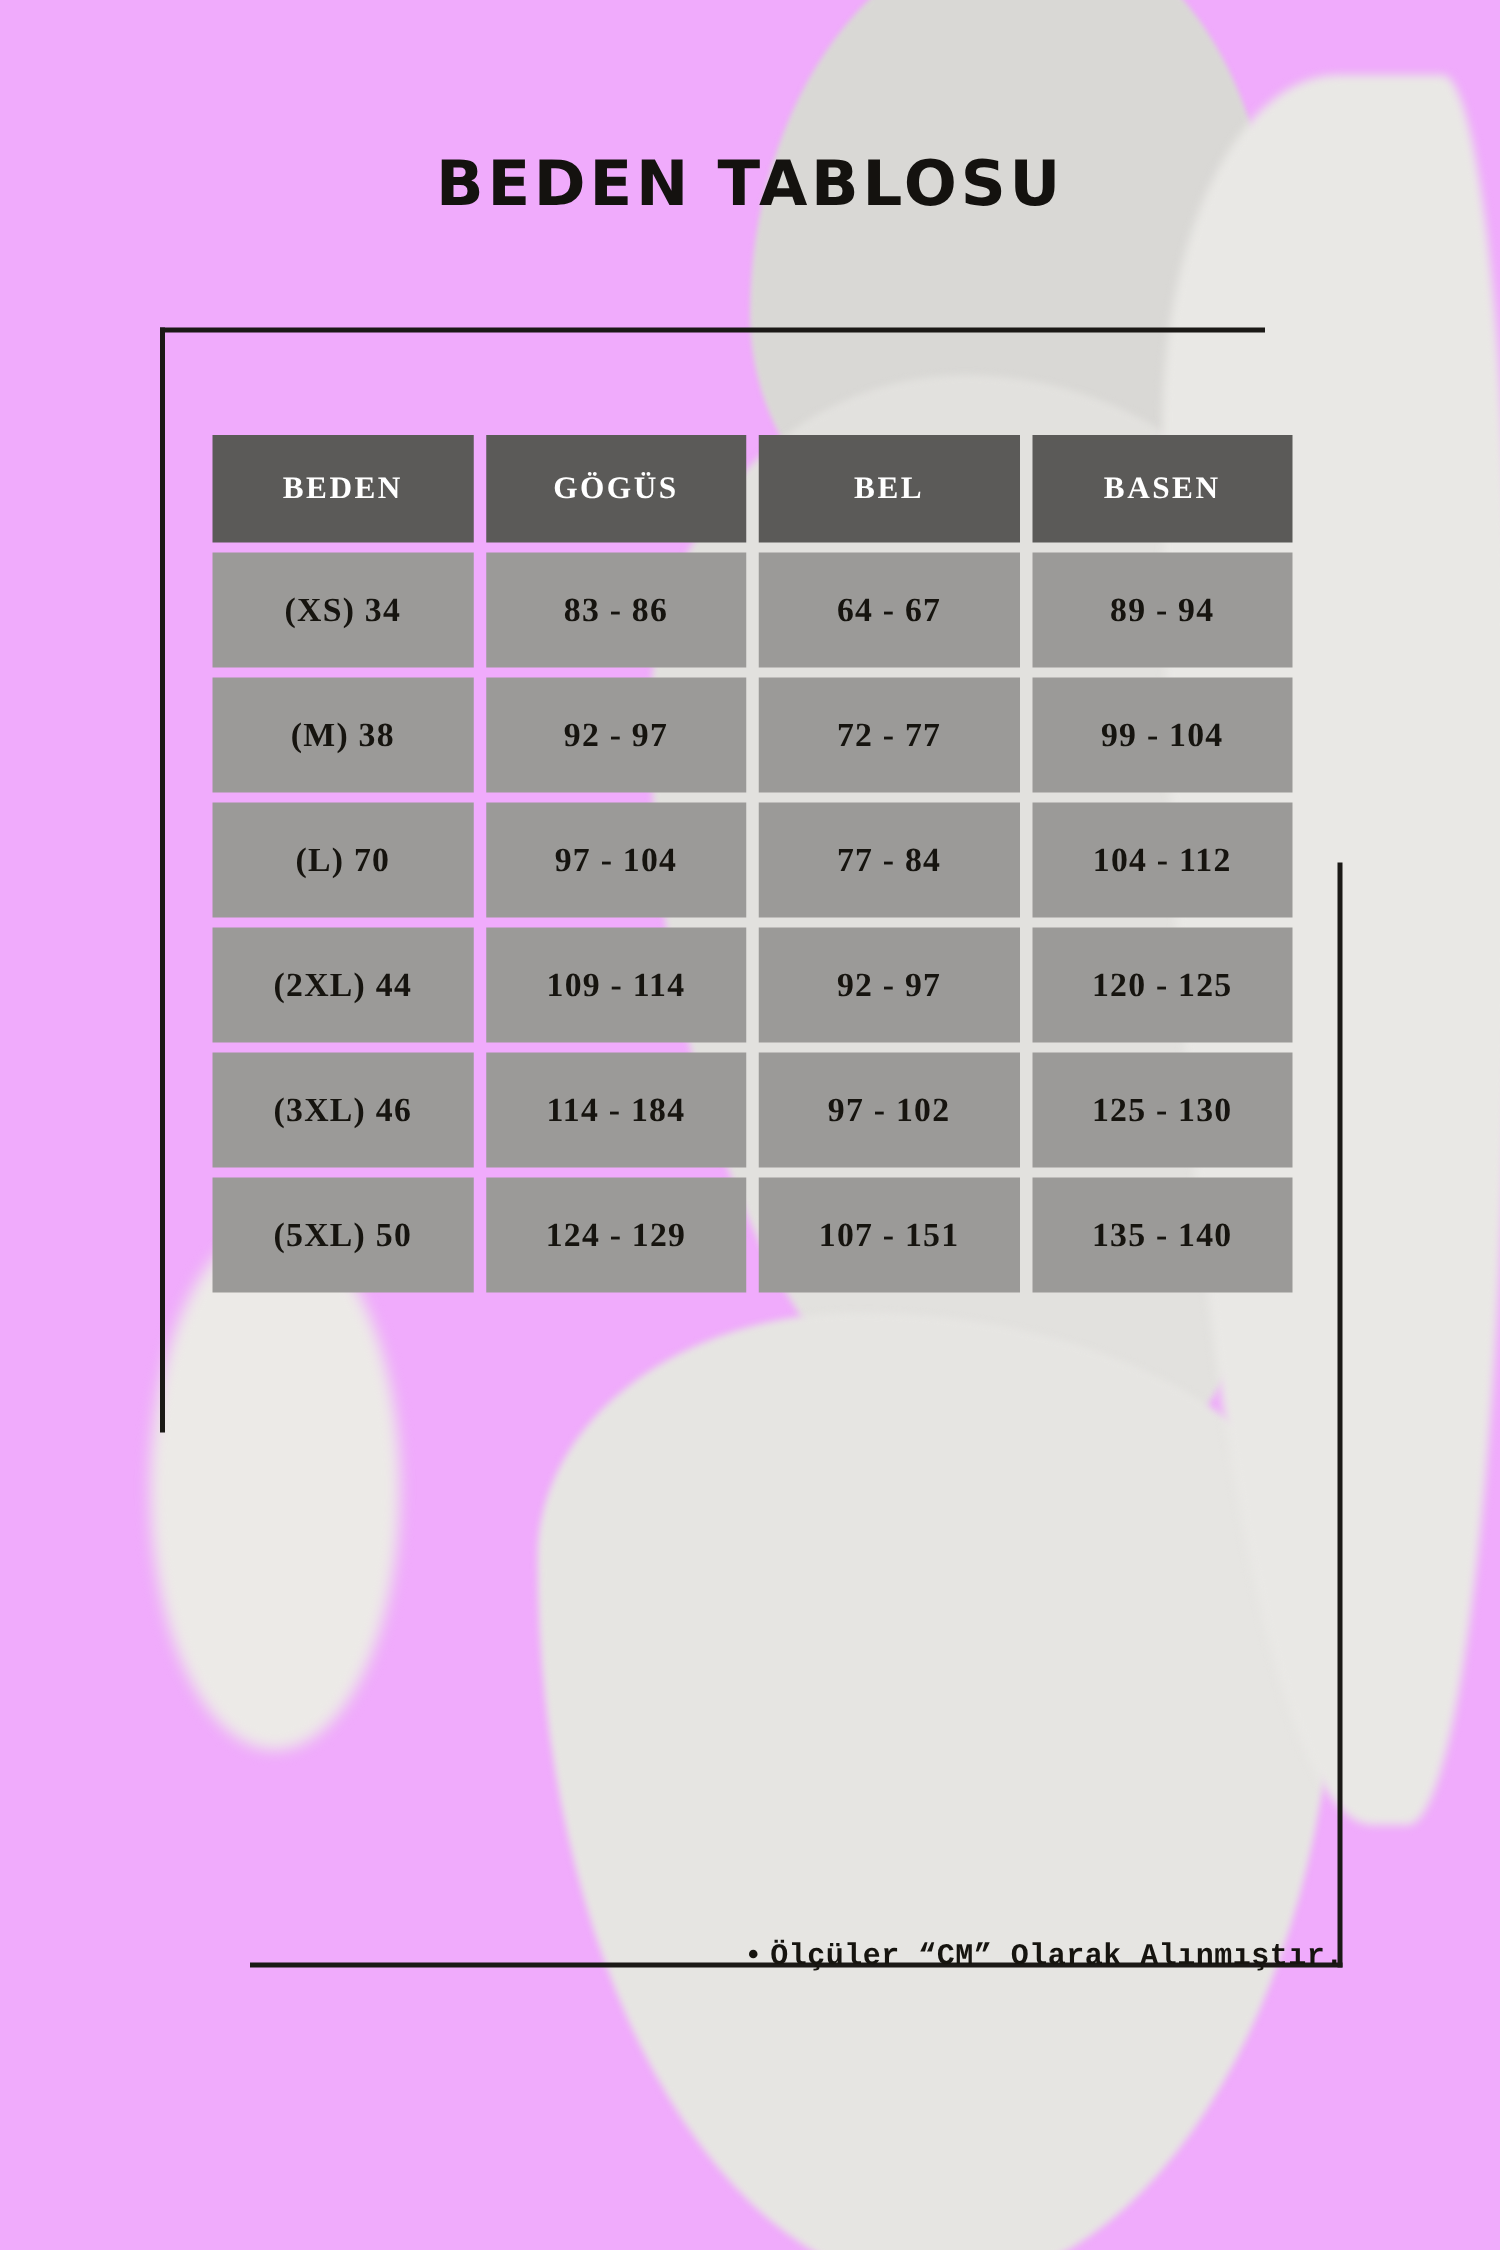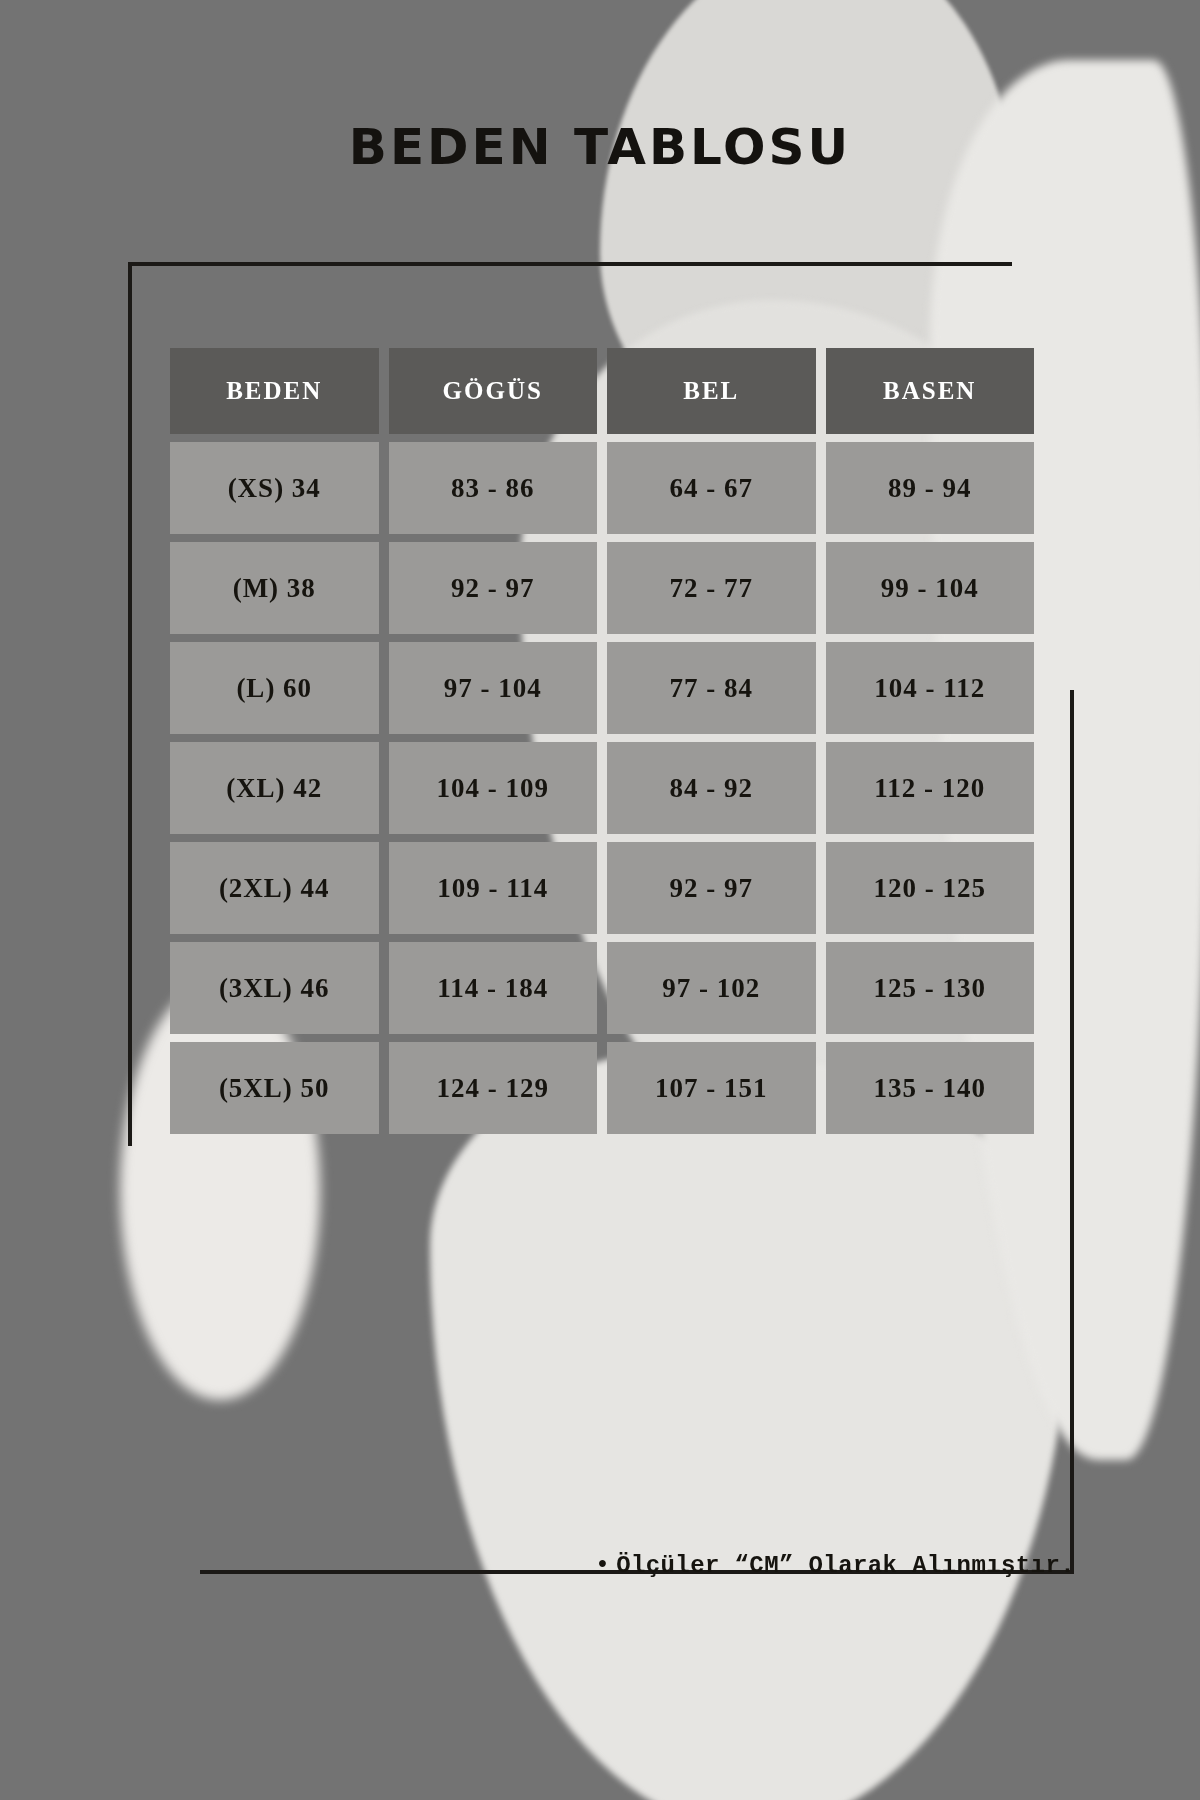--- a/index.html
+++ b/index.html
@@ -11,21 +11,21 @@
     height: 1800px;
     background: #f2f1ef;
     font-family: "Liberation Serif", serif;
     overflow: hidden;
   }
 
   .page {
     position: relative;
     width: 1200px;
     height: 1800px;
-    background: #737373;
+    background: #f0abfc;
     overflow: hidden;
   }
 
   
   .bg-shape {
     position: absolute;
     background: #dfdedc;
     pointer-events: none;
   }
   .bg-a {
@@ -198,30 +198,24 @@
           <td>64 - 67</td>
           <td>89 - 94</td>
         </tr>
         <tr>
           <td>(M) 38</td>
           <td>92 - 97</td>
           <td>72 - 77</td>
           <td>99 - 104</td>
         </tr>
         <tr>
-          <td>(L) 60</td>
+          <td>(L) 70</td>
           <td>97 - 104</td>
           <td>77 - 84</td>
           <td>104 - 112</td>
-        </tr>
-        <tr>
-          <td>(XL) 42</td>
-          <td>104 - 109</td>
-          <td>84 - 92</td>
-          <td>112 - 120</td>
         </tr>
         <tr>
           <td>(2XL) 44</td>
           <td>109 - 114</td>
           <td>92 - 97</td>
           <td>120 - 125</td>
         </tr>
         <tr>
           <td>(3XL) 46</td>
           <td>114 - 184</td>

